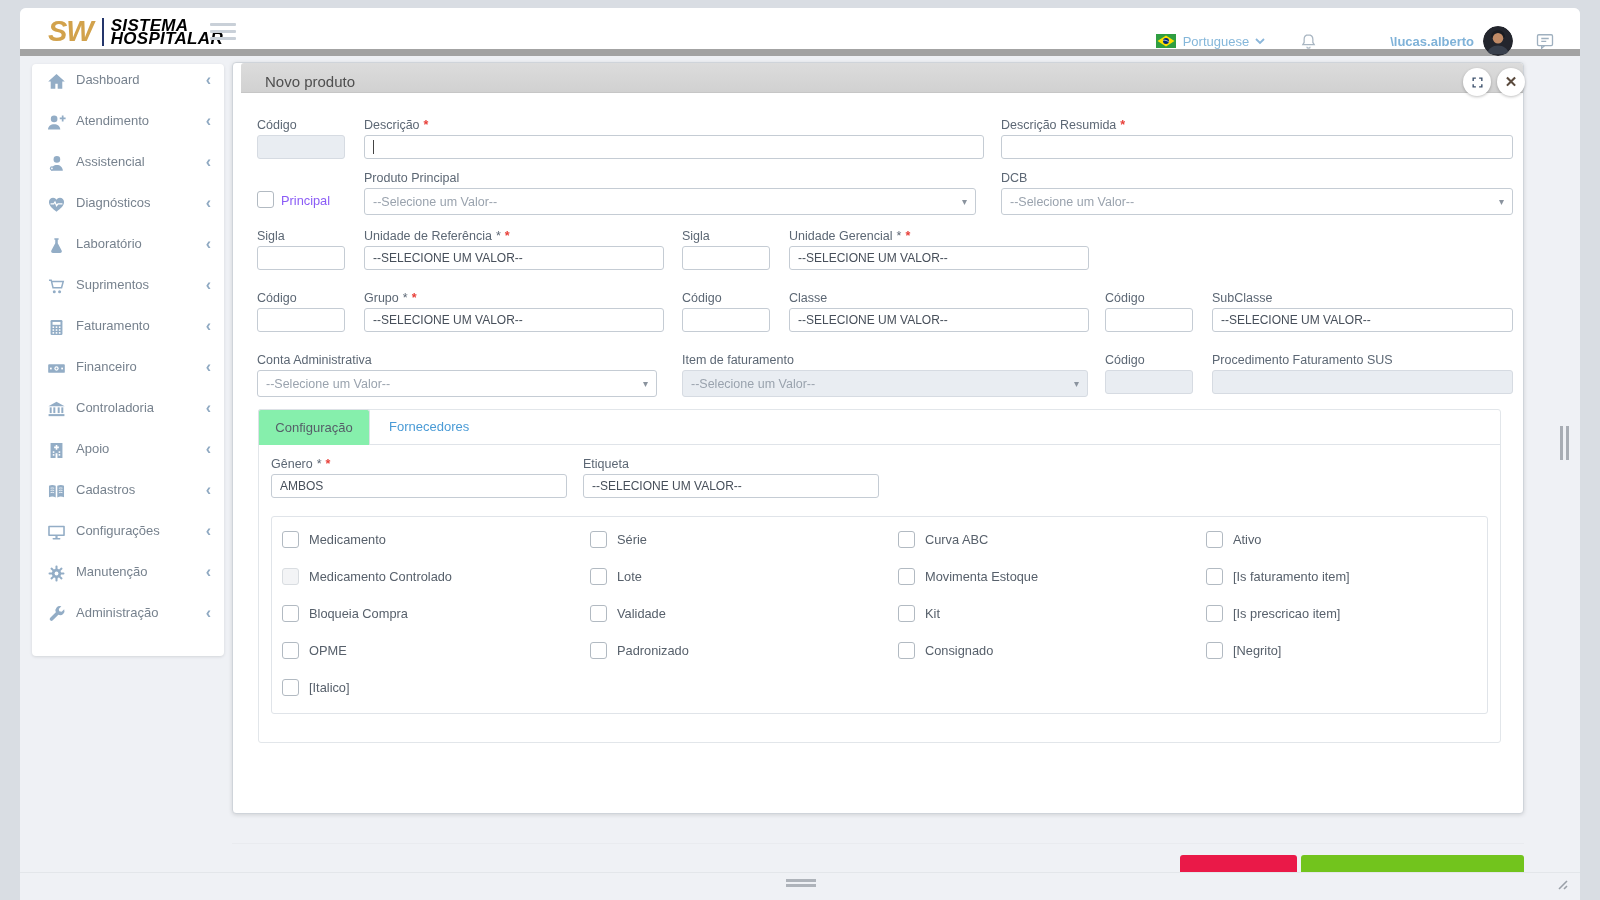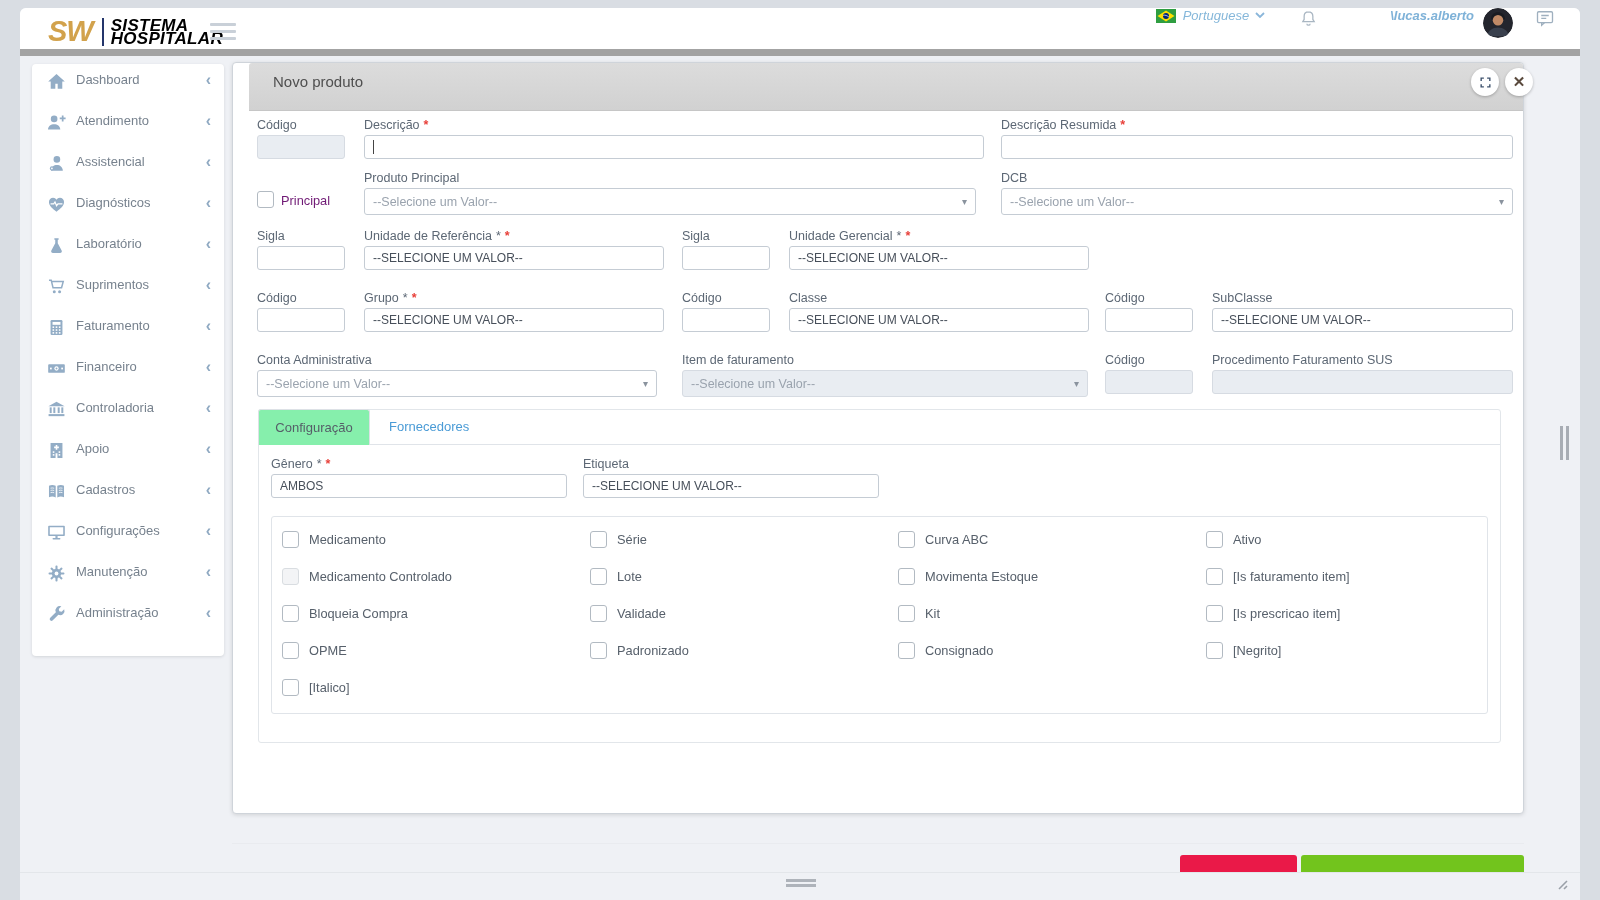--- a/index.html
+++ b/index.html
@@ -8,39 +8,39 @@
   .app { position:absolute; left:20px; top:8px; width:1560px; height:892px; background:#eff1f5; border-radius:6px 6px 0 0; overflow:hidden; }
 
   
   .topbar { position:absolute; left:0; top:0; width:100%; height:48px; background:#fff; border-bottom:7px solid #a3a3a3; z-index:5; }
   .logo { position:absolute; left:28px; top:7px; display:flex; align-items:center; }
   .logo-sw { font-size:29px; font-weight:800; font-style:italic; color:#d2a24c; letter-spacing:-1px; }
   .logo-div { width:2px; height:28px; background:#24356b; margin:0 7px 0 9px; }
   .logo-text { font-size:17px; font-weight:800; color:#000000; line-height:13px; letter-spacing:.3px;font-style:italic; }
   .hamburger { position:absolute; left:190px; top:15px; width:26px; height:18px; cursor:pointer; }
   .hamburger span { display:block; width:26px; height:2.5px; background:#c9d0d8; margin-bottom:4.5px; border-radius:1px; }
-  .topbar-right { position:absolute; right:25px; top:0; height:48px; display:flex; align-items:flex-start;font-style:italic; }
+  .topbar-right { position:absolute; right:25px; top:9px; height:48px; display:flex; align-items:center; }
   .lang { display:flex; align-items:center; cursor:pointer; }
   .lang-label { font-size:13px; color:#85b7da; margin:0 6px 0 7px; }
   .bell { margin-left:34px; cursor:pointer; display:flex; }
   .username { font-size:13px; font-weight:600; color:#7fb2d8; margin-left:72px; cursor:pointer; }
   .avatar { width:30px; height:30px; border-radius:50%; overflow:hidden; margin-left:9px; cursor:pointer; flex:none; }
   .chat { margin-left:22px; cursor:pointer; display:flex; }
 
   
   .sidebar { position:absolute; left:12px; top:56px; width:192px; height:592px; background:#fff; border-radius:4px; box-shadow:0 1px 3px rgba(40,50,60,.14); padding:8px 0; z-index:2; }
   .side-item { height:41px; display:flex; align-items:flex-start; padding:0 13px 0 15px; cursor:pointer; }
   .side-item .ico { width:19px; height:19px; color:#93adc6; margin-right:10px; flex:none; display:flex; }
   .side-item .ico svg { width:19px; height:19px; fill:currentColor; }
   .side-item .lab { flex:1; font-size:13px; color:#77828e; }
   .side-item .chev { color:#8fa9c2; font-size:16px; font-weight:700; line-height:1; }
 
   
   .panel { position:absolute; left:212px; top:54px; width:1292px; height:752px; background:#fff; border:1px solid #cfd4da; border-radius:4px; box-shadow:0 1px 4px rgba(0,0,0,.13); z-index:1; }
-  .panel-head { position:absolute; left:16px; top:0; right:0; height:48px; background:linear-gradient(#dcdcdc,#d1d1d1); border-bottom:1px solid #c6c6c6; border-radius:3px 3px 0 0;padding-left:8px; }
+  .panel-head { position:absolute; left:8px; top:0; right:0; height:30px; background:linear-gradient(#dcdcdc,#d1d1d1); border-bottom:1px solid #c6c6c6; border-radius:3px 3px 0 0;padding-left:8px; }
   .panel-title { position:absolute; left:24px; top:10px; font-size:15px; color:#4f4f4f; }
   .head-btn { position:absolute; top:5px; width:28px; height:28px; border-radius:50%; background:#fff; box-shadow:0 1px 3px rgba(0,0,0,.25); display:flex; align-items:center; justify-content:center; cursor:pointer; }
   .head-btn.expand { left:1222px; }
   .head-btn.close { left:1256px; font-size:15px; font-weight:700; color:#5a4a3d; }
 
   .lbl { position:absolute; font-size:12.5px; color:#5c6774; white-space:nowrap; }
   .lbl .ast { color:#5c6774; margin-left:4px; }
   .lbl .req { color:#e8403a; margin-left:4px; font-weight:700; }
   .inp { position:absolute; height:24px; border:1px solid #c5ccd4; border-radius:3px; background:#fff; font-size:12.5px; color:#4c5663; padding:0 8px; display:flex; align-items:center; overflow:hidden; white-space:nowrap; }
   .inp.dis { background:#e9edf2; border-color:#d6dbe2; }
@@ -393,21 +393,21 @@
     <div class="lbl" style="left:24px;top:55px"><span>Código</span></div>
     <div class="inp dis" style="left:24px;top:72px;width:88px"></div>
     <div class="lbl" style="left:131px;top:55px"><span>Descrição</span><span class="req">*</span></div>
     <div class="inp" style="left:131px;top:72px;width:620px">
         <span class="caret"></span>
       </div>
     <div class="lbl" style="left:768px;top:55px"><span>Descrição Resumida</span><span class="req">*</span></div>
     <div class="inp" style="left:768px;top:72px;width:512px"></div>
 
     <span class="cb" style="position:absolute;left:24px;top:128px"></span>
-    <div class="lbl" style="left:48px;top:130px;font-size:12.8px;color:#701a75"><span>Principal</span></div>
+    <div class="lbl" style="left:48px;top:130px;font-size:12.8px;color:#8b5cf6"><span>Principal</span></div>
     <div class="lbl" style="left:131px;top:108px"><span>Produto Principal</span></div>
     <div class="inp sel" style="left:131px;top:125px;width:612px">
         <span class="ph">--Selecione um Valor--</span>
         <span class="arrow">▾</span>
       </div>
     <div class="lbl" style="left:768px;top:108px"><span>DCB</span></div>
     <div class="inp sel" style="left:768px;top:125px;width:512px">
         <span class="ph">--Selecione um Valor--</span>
         <span class="arrow">▾</span>
       </div>

